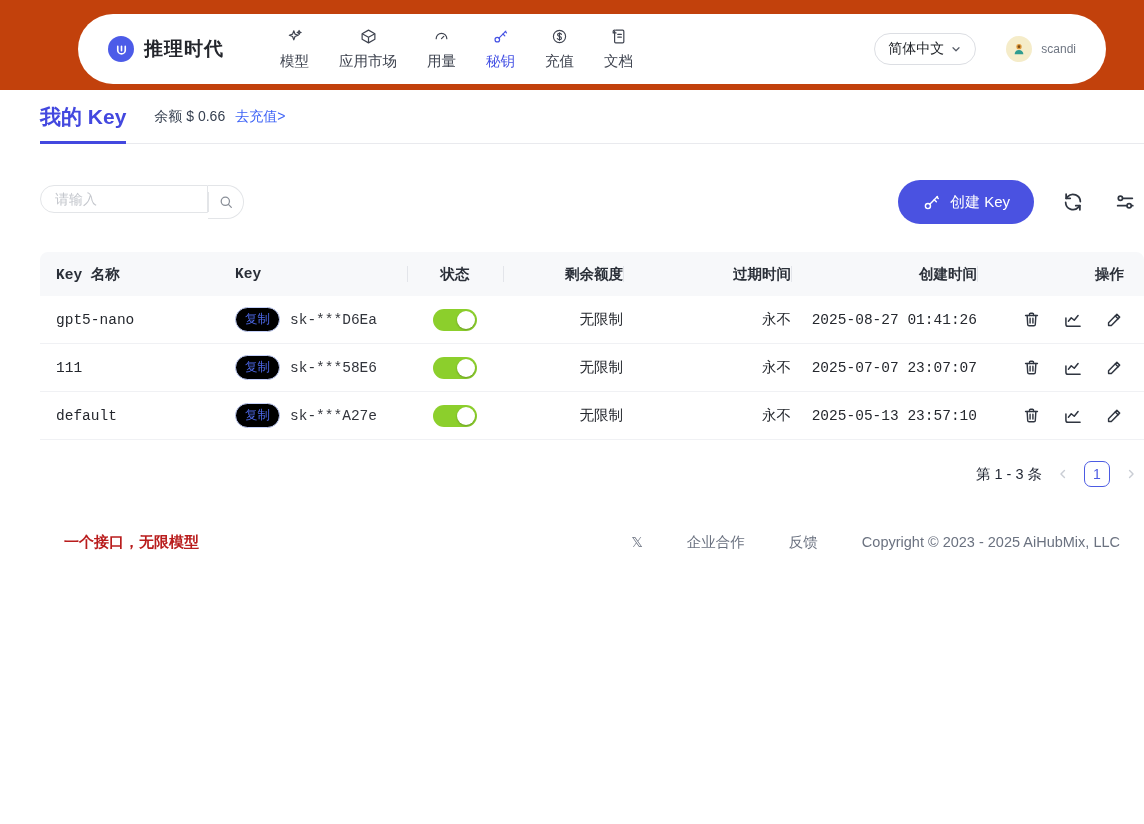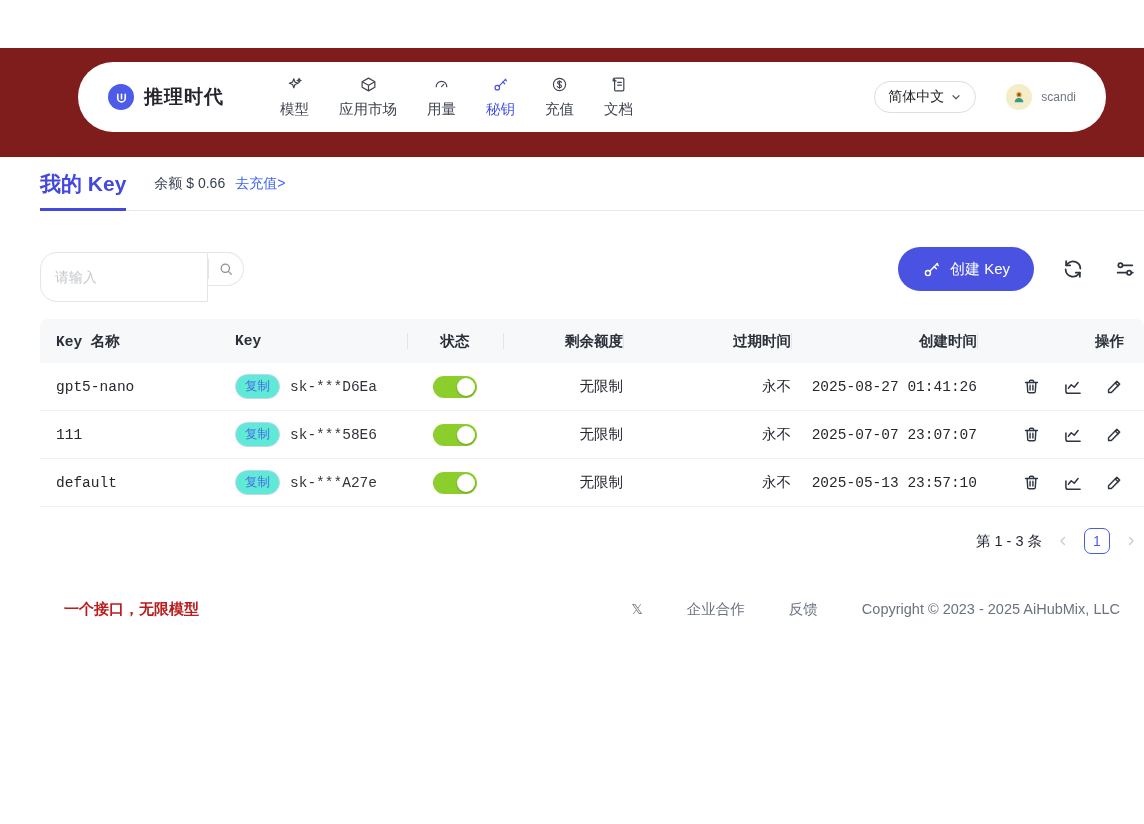--- a/index.html
+++ b/index.html
@@ -1,20 +1,20 @@
 <!DOCTYPE html>
 <html><head>
 <meta charset="utf-8">
 <style>
   * { margin:0; padding:0; box-sizing:border-box; }
   html,body { width:1144px; height:824px; background:#fff; font-family:"Liberation Sans","DejaVu Sans",sans-serif; color:#1F2937; overflow:hidden; }
   svg { display:block; }
 
   
-  .topband { background:#7f1d1d; padding:14px 0 25px;margin-top:48px; }
+  .topband { background:#c2410c; padding:14px 0 6px; }
   .nav-card { margin-left:78px; width:1028px; height:70px; background:#fff; border-radius:36px; display:flex; align-items:center; padding:0 30px; }
   .brand { display:flex; align-items:center; gap:10px; cursor:pointer; }
   .logo-circle { width:26px; height:26px; border-radius:50%; background:#4C5BE8; display:grid; place-items:center; }
   .brand-name { font-size:19px; font-weight:700; color:#24262C; letter-spacing:1px; }
   .nav-items { display:flex; align-items:center; gap:30px; margin-left:56px; font-size:14.5px; color:#3F4450; }
   .nav-item { display:flex; align-items:center; gap:7px; cursor:pointer; white-space:nowrap;flex-direction:column; }
   .nav-item.active { color:#4653E4; }
   .nav-right { margin-left:auto; display:flex; align-items:center; gap:30px; }
   .lang-pill { height:32px; padding:0 13px; border:1px solid #DCDEE3; border-radius:16px; background:#fff; font-size:14px; color:#23262B; display:flex; align-items:center; gap:6px; cursor:pointer; font-family:inherit; }
   .user-chip { display:flex; align-items:center; gap:9px; color:#6F7683; font-size:12px; cursor:pointer; }
@@ -23,21 +23,21 @@
   
   .title-row { margin-left:40px; height:54px; display:flex; align-items:center; border-bottom:1px solid #E9EAEE; }
   .tab { position:relative; height:100%; display:flex; align-items:center; color:#4348DF; font-size:21px; font-weight:700; cursor:pointer; }
   .tab::after { content:""; position:absolute; left:0; right:0; bottom:-1px; height:3px; background:#4348DF; }
   .balance { margin-left:28px; font-size:14px; color:#374151; }
   .recharge-link { margin-left:10px; font-size:14px; color:#3E63F6; text-decoration:none; cursor:pointer; }
 
   
   .toolbar { margin:36px 6px 0 40px; display:flex; align-items:center; }
   .search-group { display:flex; height:34px; }
-  .search-input { width:168px; height:50px; border:1px solid #E3E5E8; border-radius:17px 0 0 17px; padding:0 14px; font-size:14px; color:#333; outline:none; font-family:inherit; background:#fff; }
+  .search-input { width:168px; height:28px; border:1px solid #E3E5E8; border-radius:17px 0 0 17px; padding:0 14px; font-size:14px; color:#333; outline:none; font-family:inherit; background:#fff; }
   .search-input::placeholder { color:#C4C7CD; }
   .search-btn { width:36px; height:34px; border:1px solid #E3E5E8; border-left:none; border-radius:0 17px 17px 0; background:#fff; display:grid; place-items:center; color:#8A8F98; cursor:pointer; position:relative; }
   .search-btn::before { content:""; position:absolute; left:0; top:6px; bottom:6px; width:1px; background:#E3E5E8; }
   .toolbar-right { margin-left:auto; display:flex; align-items:center; gap:26px; }
   .create-btn { height:44px; padding:0 24px; border:none; border-radius:22px; background:#4A52E1; color:#fff; font-size:15px; display:flex; align-items:center; gap:9px; cursor:pointer; font-family:inherit; }
   .icon-btn { width:26px; height:26px; background:none; border:none; color:#2F3540; cursor:pointer; display:grid; place-items:center; }
 
   
   .table { margin:28px 0 0 40px; }
   .thead { display:flex; align-items:center; height:44px; background:#F7F8FA; border-radius:8px 8px 0 0; font-size:14.5px; font-weight:700; color:#2A2F38; }
@@ -45,21 +45,21 @@
   .c-name   { width:195px; padding-left:16px; }
   .c-key    { width:172px; }
   .c-status { width:96px;  justify-content:center; }
   .c-quota  { width:120px; justify-content:flex-end; }
   .c-exp    { width:168px; justify-content:flex-end; }
   .c-created{ width:186px; justify-content:flex-end; }
   .c-act    { flex:1; justify-content:flex-end; padding-right:20px; }
   .thead .cell { position:relative; height:100%; }
   .thead .divider::before { content:""; position:absolute; left:0; top:14px; height:16px; width:1px; background:#E3E5EA; }
   .trow { display:flex; align-items:center; height:48px; border-bottom:1px solid #F0F1F4; font-size:14.5px; color:#25282E; }
-  .copy-badge { font-size:12.5px; color:#4D68E8; background:#5eead4; border:1px solid #C5D1FA; border-radius:999px; padding:3px 9px; margin-right:10px; cursor:pointer; white-space:nowrap; }
+  .copy-badge { font-size:12.5px; color:#4D68E8; background:#000000; border:1px solid #C5D1FA; border-radius:999px; padding:3px 9px; margin-right:10px; cursor:pointer; white-space:nowrap; }
   .key-text { color:#32353C; }
   .toggle { width:44px; height:22px; border-radius:11px; background:#8CCF2C; position:relative; cursor:pointer; }
   .toggle .knob { position:absolute; top:2px; right:2px; width:18px; height:18px; border-radius:50%; background:#fff; box-shadow:0 1px 2px rgba(0,0,0,.25); }
   .actions { display:flex; gap:22px; align-items:center; color:#2F3540; }
   .act-btn { background:none; border:none; color:#2F3540; cursor:pointer; padding:0; display:grid; place-items:center; }
 
   
   .pager { margin:14px 6px 0 40px; height:40px; display:flex; align-items:center; justify-content:flex-end; gap:14px; font-size:14.5px; color:#1F2430; }
   .pg-arrow { background:none; border:none; color:#C9CDD4; cursor:pointer; display:grid; place-items:center; }
   .page-box { width:26px; height:26px; border:1.5px solid #4C5BE3; border-radius:7px; color:#4C5BE3; background:#fff; display:grid; place-items:center; font-size:14px; cursor:pointer; font-family:inherit; }

